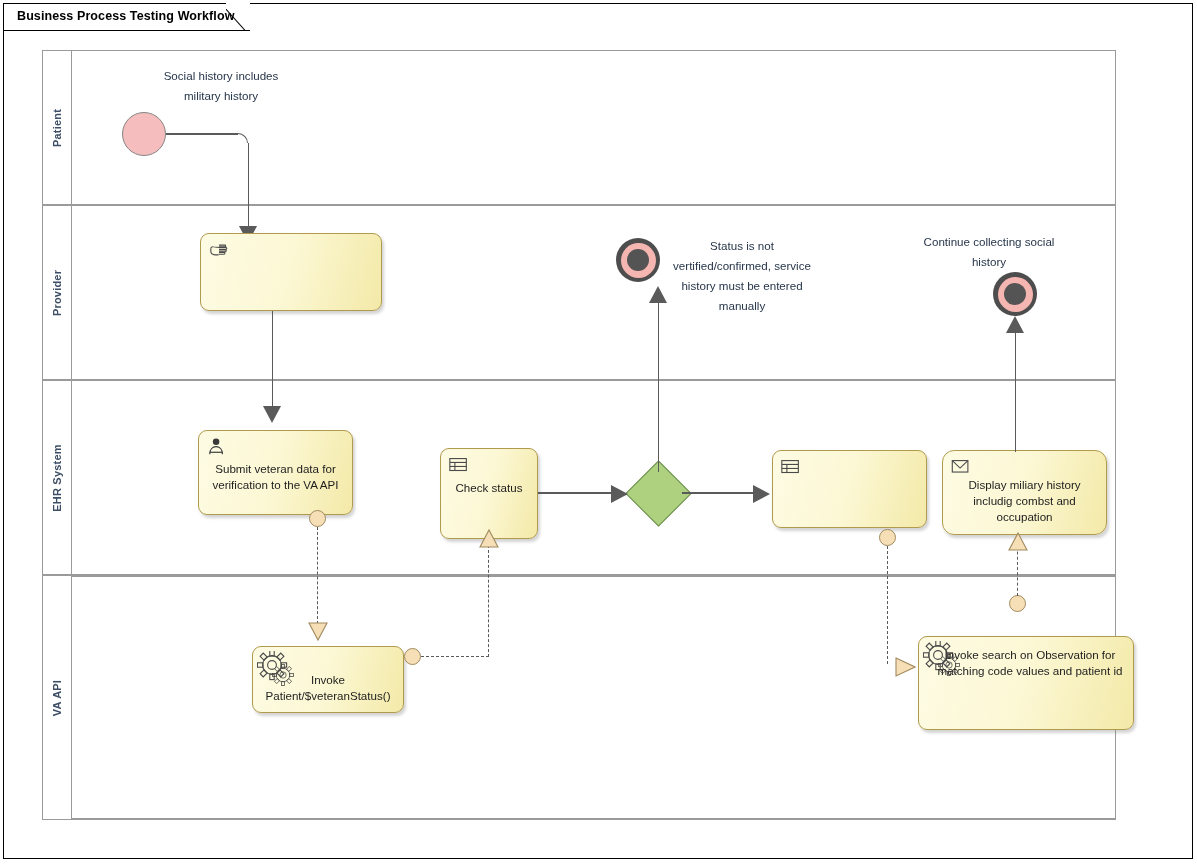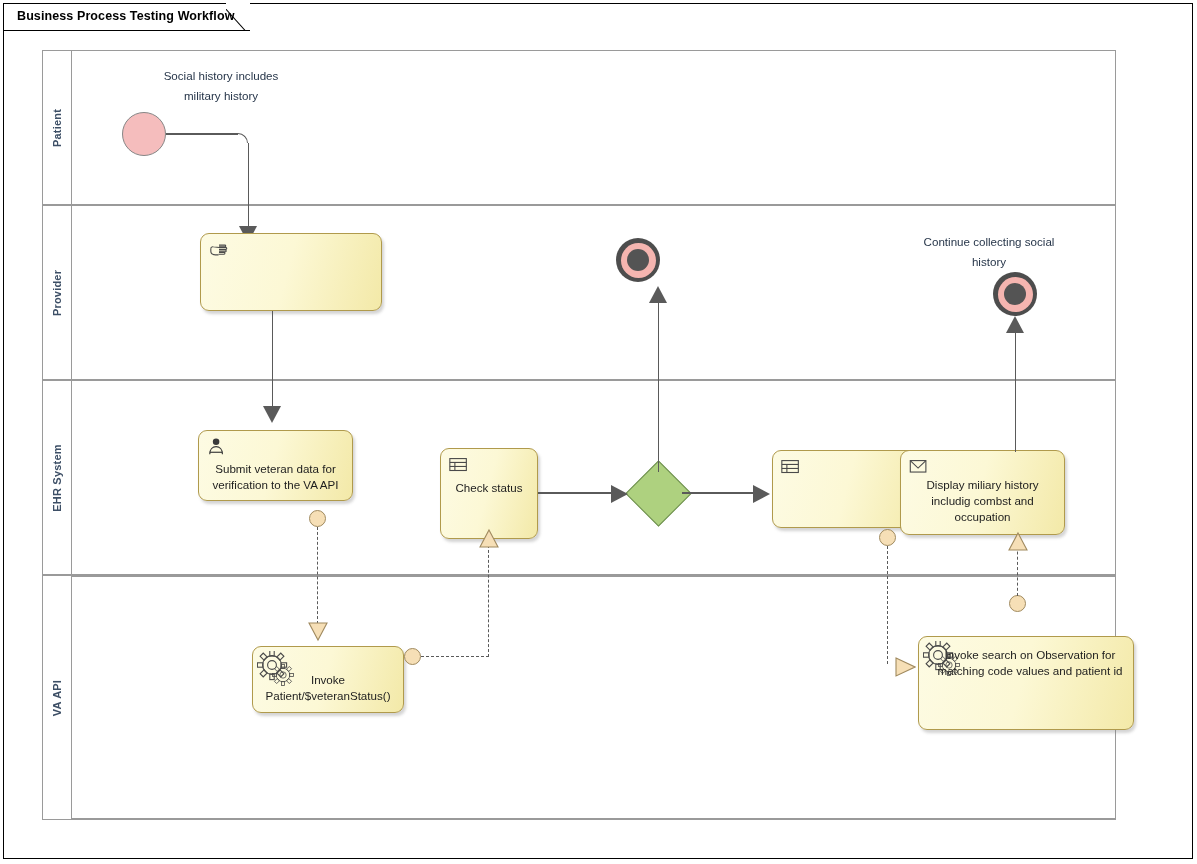--- a/index.html
+++ b/index.html
@@ -273,31 +273,32 @@
       <path d="M12 11 L19 11 C20.2 11 20.2 13 19 13 L12 13"></path>
       <path d="M12 13.6 L17.6 13.6 C18.8 13.6 18.8 15.6 17.6 15.6 L11.5 15.6"></path>
       <path d="M3 9.5 L3 12.5 C3 15 5.5 16.4 8 16.4 L11.5 16.4"></path>
     </svg>
   </div>
 
   <div class="end-event" style="left:616px; top:238px; width:44px; height:44px;">
     <div class="band"></div>
     <div class="core"></div>
   </div>
+  <div class="end-label" style="left:660px; top:236px; width:164px;">Status is not vertified/confirmed, service history must be entered manually</div>
 
   <div class="end-event" style="left:993px; top:272px; width:44px; height:44px;">
     <div class="band"></div>
     <div class="core"></div>
   </div>
   <div class="end-label" style="left:906px; top:232px; width:166px;">Continue collecting social history</div>
 
   <div class="seq-line" style="left:271.6px; top:311px; width:1.4px; height:98px;"></div>
   <div class="arrow-down" style="left:263.3px; top:406px;"></div>
 
-  <div class="task" style="left:198px; top:430px; width:155px; height:71px;">
+  <div class="task" style="left:198px; top:430px; width:155px; height:85px;">
     <svg class="task-icon" viewBox="0 0 24 22" fill="none" stroke="#3a3a3a" stroke-width="1.3">
       <circle cx="11" cy="5.2" r="3.6" fill="#3a3a3a" stroke="none"></circle>
       <path d="M4 19 C4 13.4 7.2 10.6 11 10.6 C14.8 10.6 18 13.4 18 19"></path>
       <path d="M4 16.8 L18 16.8"></path>
     </svg>
     <div class="task-label" style="top:30px;">Submit veteran data for verification to the VA API</div>
   </div>
   <div class="boundary-circle" style="left:309px; top:510px;"></div>
 
   <div class="task" style="left:440px; top:448px; width:98px; height:91px;">
@@ -315,21 +316,21 @@
   <div class="task" style="left:772px; top:450px; width:155px; height:78px;">
     <svg class="task-icon" viewBox="0 0 24 20" fill="none" stroke="#4a4a4a" stroke-width="1.2">
       <rect x="2" y="3" width="18" height="13"></rect>
       <path d="M2 7.2 L20 7.2"></path>
       <path d="M2 11.6 L20 11.6"></path>
       <path d="M7.5 7.2 L7.5 16"></path>
     </svg>
   </div>
   <div class="boundary-circle" style="left:879px; top:529px;"></div>
 
-  <div class="task" style="left:900px; top:450px; width:165px; height:85px;">
+  <div class="task" style="left:942px; top:450px; width:165px; height:85px;border-radius:12px;">
     <svg class="task-icon" viewBox="0 0 24 20" fill="none" stroke="#4a4a4a" stroke-width="1.2">
       <rect x="2.5" y="3" width="17" height="12.5"></rect>
       <path d="M2.5 3 L11 11.2 L19.5 3"></path>
     </svg>
     <div class="task-label" style="top:26px;">Display miliary history includig combst and occupation</div>
   </div>
 
   <div class="seq-line" style="left:538px; top:492.3px; width:80px; height:1.4px;"></div>
   <div class="arrow-right" style="left:611px; top:484.5px;"></div>
 

